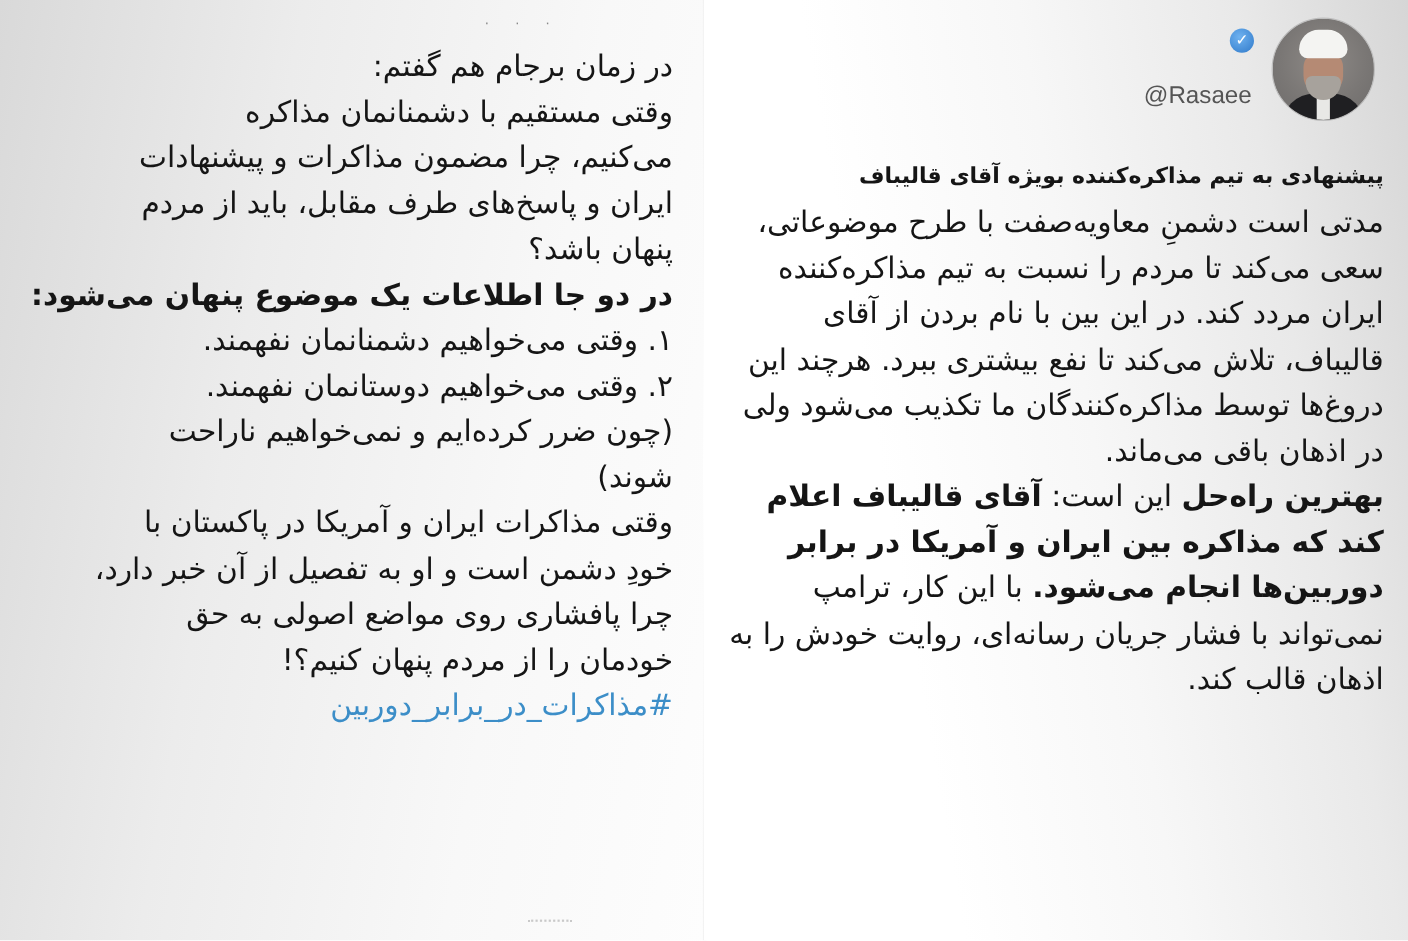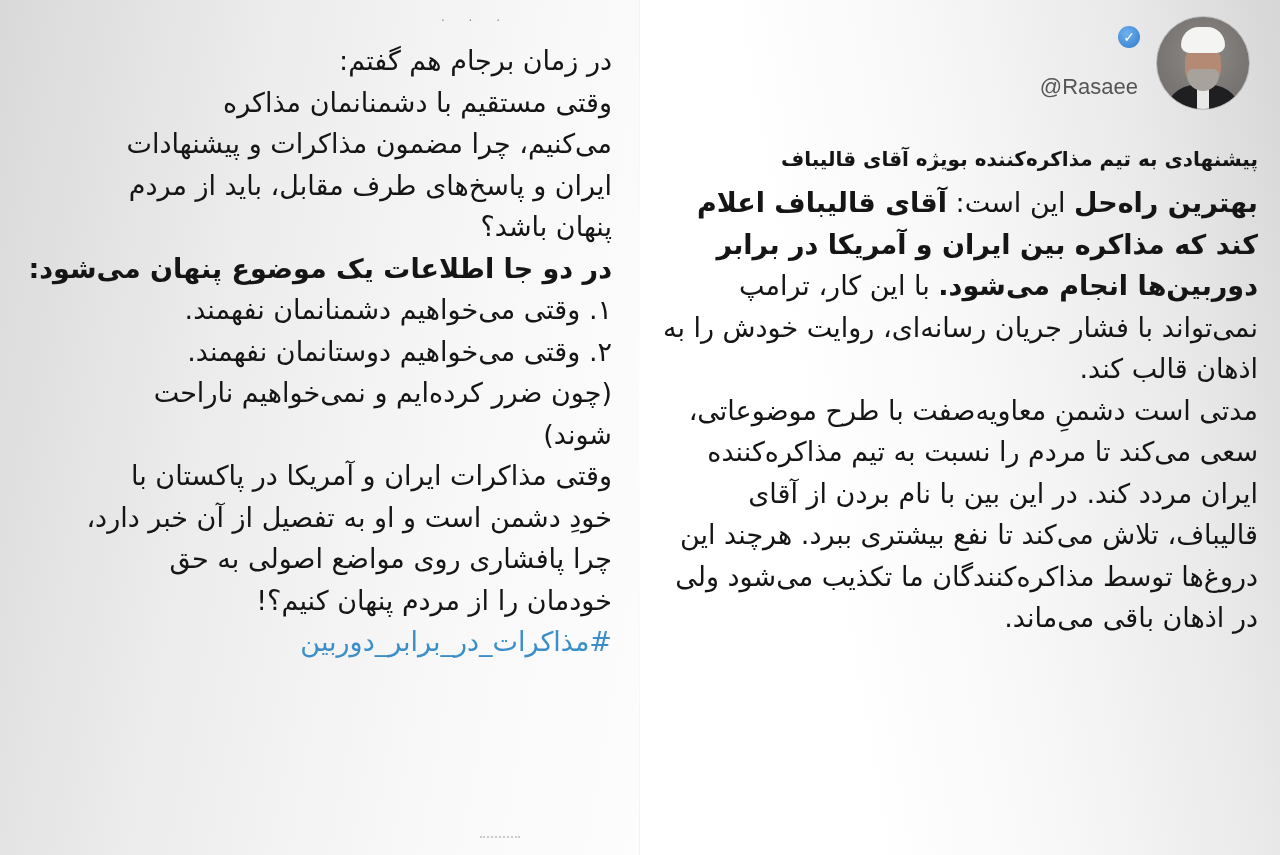--- a/index.html
+++ b/index.html
@@ -112,16 +112,16 @@
       <div class="av-turban"></div>
     </div>
     <div class="name-row">
       <span class="verified">✓</span>
     </div>
     <div class="handle">@Rasaee</div>
   </div>
 
   <div class="right-text">
     <p class="title">پیشنهادی به تیم مذاکره‌کننده بویژه آقای قالیباف</p>
+    <p>مدتی است دشمنِ معاویه‌صفت با طرح موضوعاتی، سعی می‌کند تا مردم را نسبت به تیم مذاکره‌کننده ایران مردد کند. در این بین با نام بردن از آقای قالیباف، تلاش می‌کند تا نفع بیشتری ببرد. هرچند این دروغ‌ها توسط مذاکره‌کنندگان ما تکذیب می‌شود ولی در اذهان باقی می‌ماند.</p>
     <p><span class="bold">بهترین راه‌حل</span><span> این است: </span><span class="bold">آقای قالیباف اعلام کند که مذاکره بین ایران و آمریکا در برابر دوربین‌ها انجام می‌شود.</span><span> با این کار، ترامپ نمی‌تواند با فشار جریان رسانه‌ای، روایت خودش را به اذهان قالب کند.</span></p>
-    <p>مدتی است دشمنِ معاویه‌صفت با طرح موضوعاتی، سعی می‌کند تا مردم را نسبت به تیم مذاکره‌کننده ایران مردد کند. در این بین با نام بردن از آقای قالیباف، تلاش می‌کند تا نفع بیشتری ببرد. هرچند این دروغ‌ها توسط مذاکره‌کنندگان ما تکذیب می‌شود ولی در اذهان باقی می‌ماند.</p>
   </div>
 </div>
 
 </body></html>

